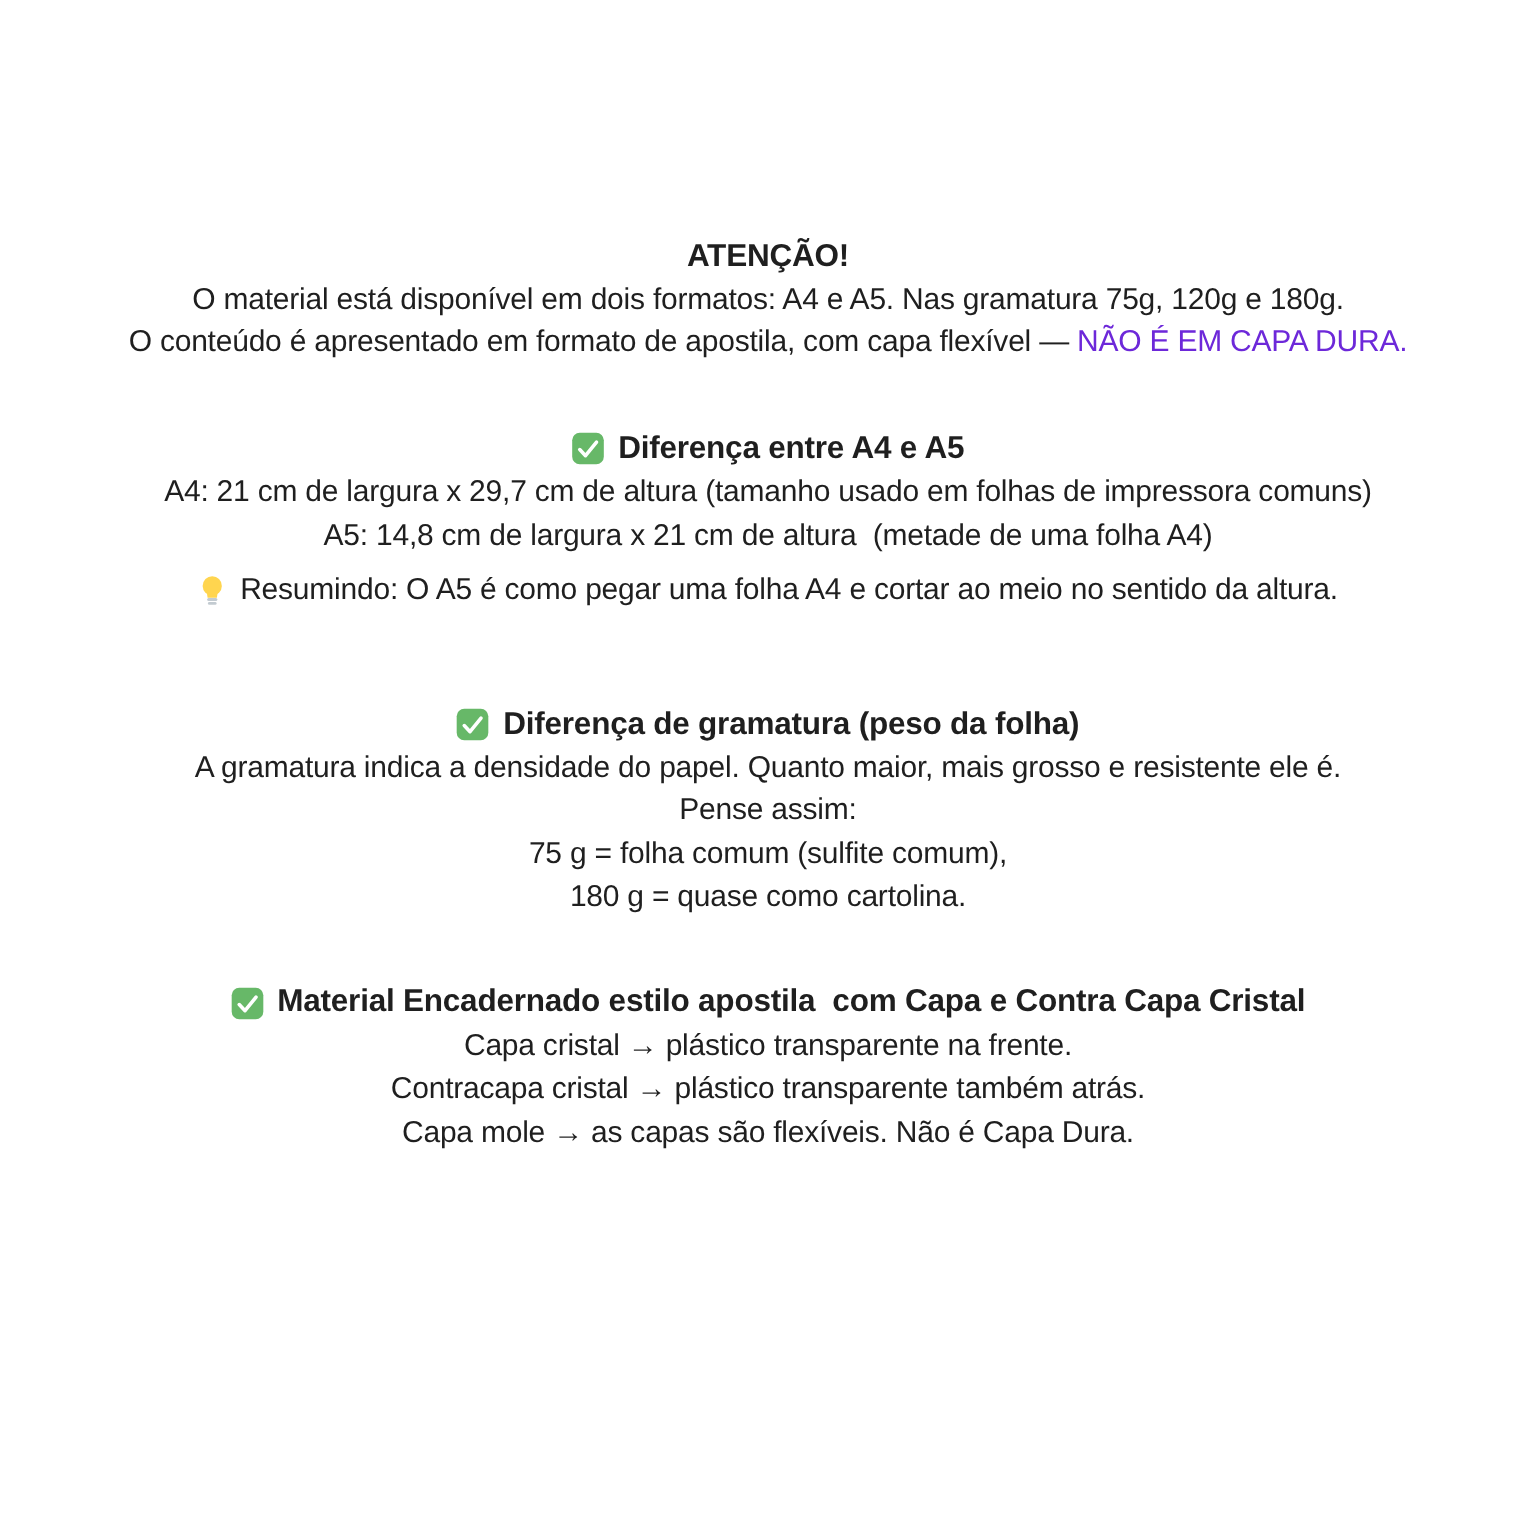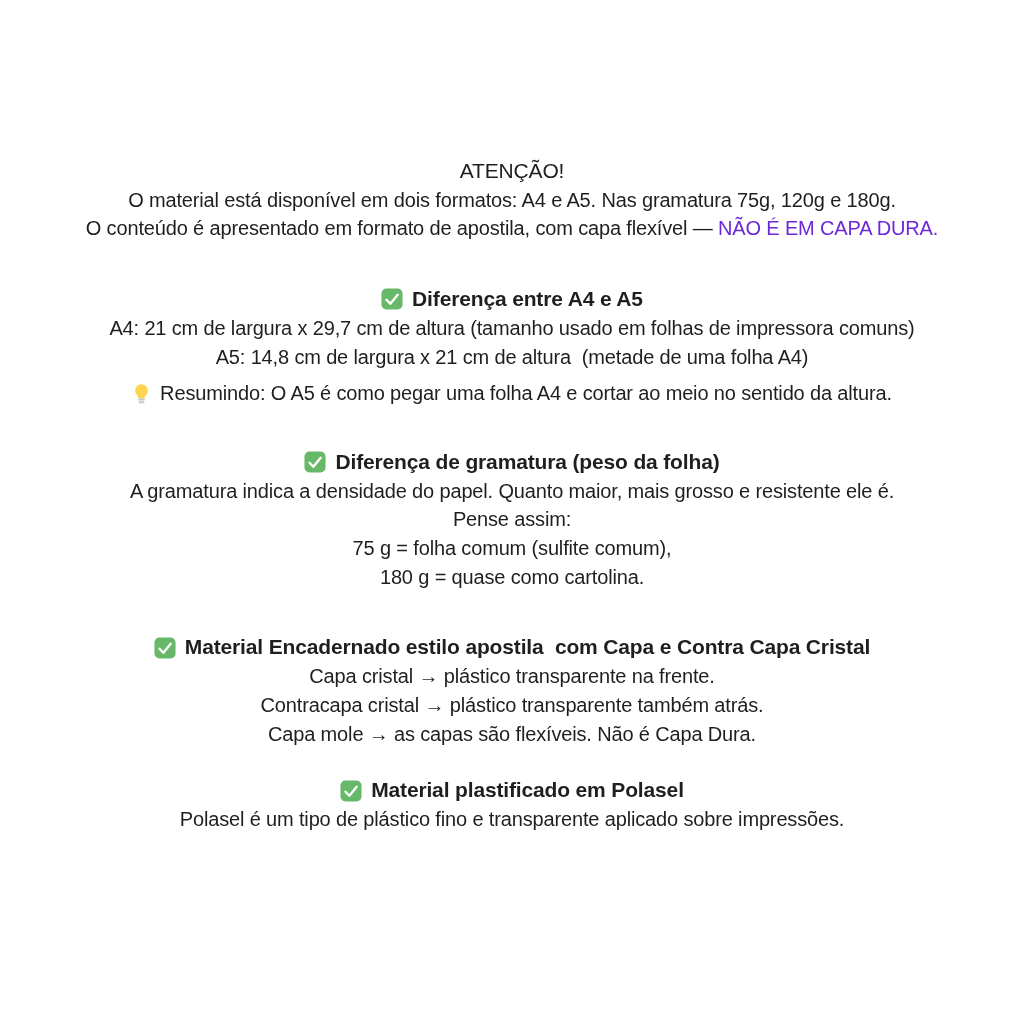--- a/index.html
+++ b/index.html
@@ -20,32 +20,32 @@
   }
   p {
     margin: 0;
     font-size: 20px;
     line-height: 28.7px;
     letter-spacing: -0.15px;
     white-space: pre-wrap;
   }
   .title {
     font-size: 21px;
-    font-weight: normal;
+    font-weight: bold;
   }
   .heading {
     font-size: 21px;
     font-weight: bold;
     display: flex;
     justify-content: center;
     align-items: center;
     gap: 9px;
   }
   .sec { margin-top: 42px; }
-  .sec-gram { margin-top: 40px; }
+  .sec-gram { margin-top: 61px; }
   .sec-pol { margin-top: 28px; }
   .tip {
     margin-top: 8px;
     display: flex;
     justify-content: center;
     align-items: center;
     gap: 9px;
   }
   .warning {
     color: #6d28d9;
@@ -106,24 +106,14 @@
             <rect x="0.5" y="0.5" width="23" height="23" rx="5.5" fill="#67b868"></rect>
             <path d="M6 12.8l4.2 4.4 8-9.8" stroke="#ffffff" stroke-width="2.6" fill="none" stroke-linecap="round" stroke-linejoin="round"></path>
           </svg></span>
       <span>Material Encadernado estilo apostila  com Capa e Contra Capa Cristal</span>
     </p>
     <p>Capa cristal → plástico transparente na frente.</p>
     <p>Contracapa cristal → plástico transparente também atrás.</p>
     <p>Capa mole → as capas são flexíveis. Não é Capa Dura.</p>
   </div>
 
-  <div class="sec sec-pol">
-    <p class="heading">
-      <span class="icon"><svg width="22" height="22" viewBox="0 0 24 24">
-            <rect x="0.5" y="0.5" width="23" height="23" rx="5.5" fill="#67b868"></rect>
-            <path d="M6 12.8l4.2 4.4 8-9.8" stroke="#ffffff" stroke-width="2.6" fill="none" stroke-linecap="round" stroke-linejoin="round"></path>
-          </svg></span>
-      <span>Material plastificado em Polasel</span>
-    </p>
-    <p>Polasel é um tipo de plástico fino e transparente aplicado sobre impressões.</p>
-  </div>
 
 </div>
 
 </body></html>

